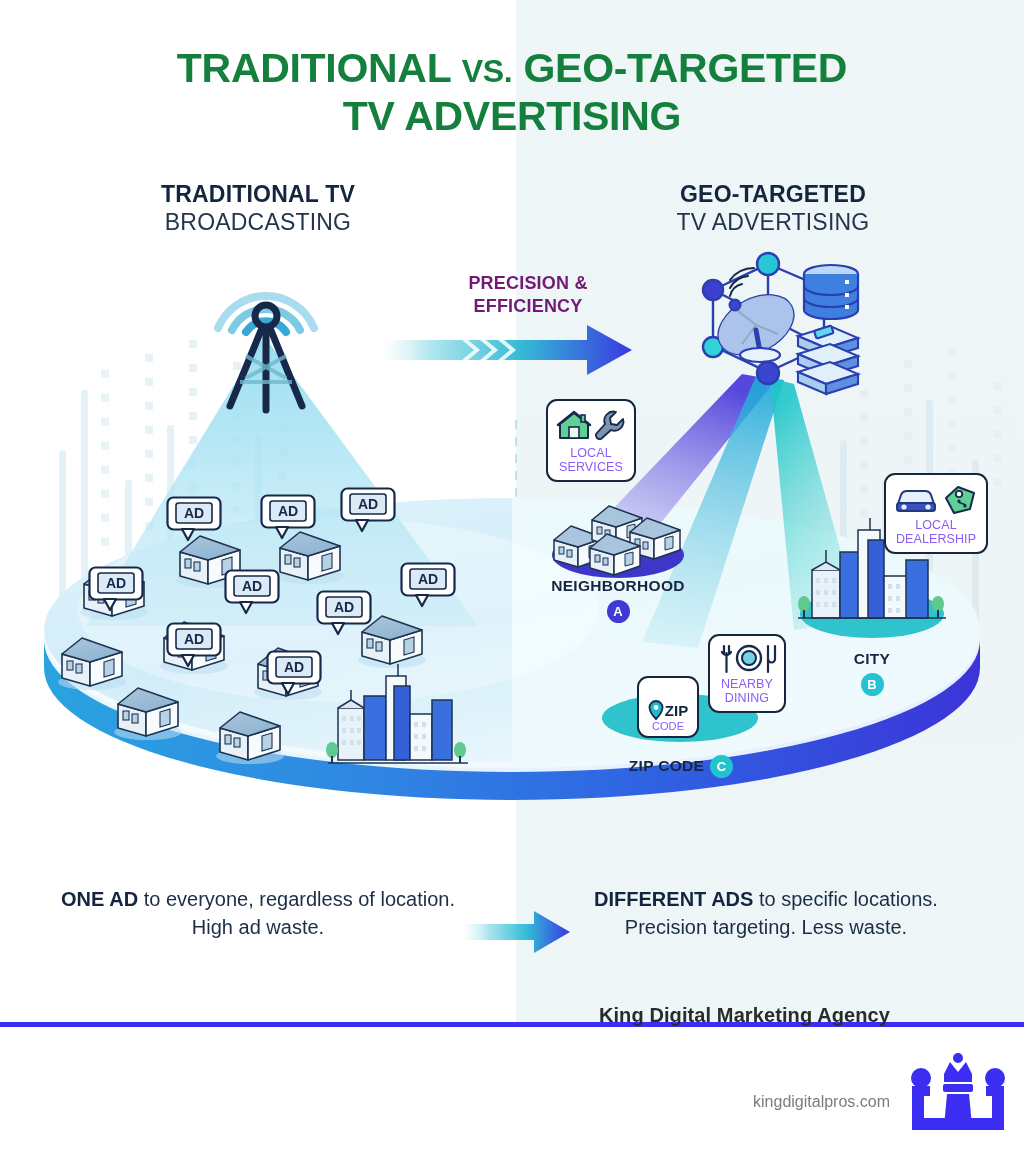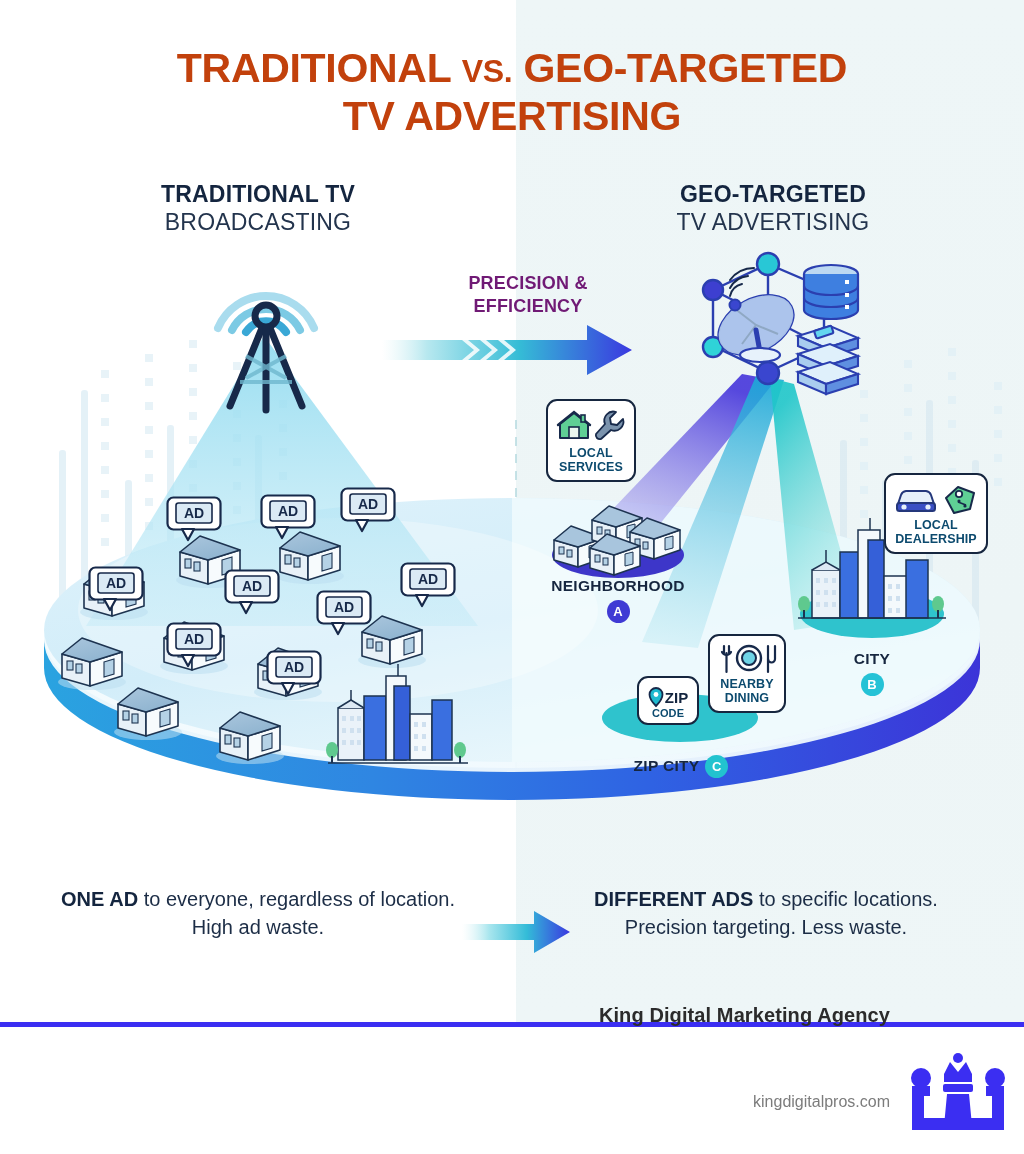--- a/index.html
+++ b/index.html
@@ -22,21 +22,21 @@
   .divider-dash{
     position:absolute; left:515px; top:420px; width:2px; height:355px;
     background:repeating-linear-gradient(#bcdde2 0 9px, transparent 9px 17px);
     opacity:.85;
   }
 
   
   .title{
     position:absolute; left:0; top:44px; width:1024px; text-align:center;
     font-size:41px; font-weight:700; letter-spacing:-.3px; line-height:1.18;
-    color:#c2410c;
+    color:#15803d;
   }
   .title .vs{ font-size:32px; }
   .title .l2{ display:block; }
 
   
   .col-head{ position:absolute; width:420px; text-align:center; line-height:1.22; }
   .col-head .b{ display:block; font-size:23px; font-weight:700; color:#14253f; letter-spacing:.2px;}
   .col-head .n{ display:block; font-size:23px; font-weight:400; color:#23344d; letter-spacing:.2px;}
   #head-left{ left:48px; top:180px; }
   #head-right{ left:563px; top:180px; }
@@ -58,21 +58,21 @@
   }
 
   
   .ad-bubble{ position:absolute; }
 
   
   .callout{
     position:absolute; background:#fff; border:2.5px solid #16263f; border-radius:11px;
     text-align:center; padding:7px 8px 6px;
   }
-  .callout .ctext{ font-size:12.5px; font-weight:700; line-height:1.12; color:#0c4a6e; letter-spacing:.1px; }
+  .callout .ctext{ font-size:12.5px; font-weight:400; line-height:1.12; color:#8b5cf6; letter-spacing:.1px; }
   .callout .tail{
     position:absolute; width:0;height:0;
   }
 
   .place-label{ position:absolute; text-align:center; font-size:15.5px; font-weight:700; color:#16263f; letter-spacing:.3px;}
   .badge{
     display:inline-flex; align-items:center; justify-content:center;
     width:23px;height:23px;border-radius:50%; color:#fff; font-size:13px; font-weight:700;
     margin-top:5px;
   }
@@ -608,21 +608,21 @@
   </svg>
   <div class="place-label" style="left:812px; top:650px; width:120px;">
     <span>CITY</span><br>
     <span class="badge badge-b">B</span>
   </div>
 
   <svg style="position:absolute; left:600px; top:690px;" width="160" height="56" viewBox="0 0 160 56">
     <ellipse cx="80" cy="28" rx="78" ry="24" fill="#2fc3cd"></ellipse>
   </svg>
 
-  <div class="callout" style="left:637px; top:676px; width:62px; padding:9px 6px 4px;">
+  <div class="callout" style="left:637px; top:676px; width:62px; padding:22px 6px 4px;">
     <div style="display:flex; align-items:center; justify-content:center; gap:1px;">
       <svg width="16" height="20" viewBox="0 0 16 20">
         <path d="M8,1 a6.5,6.5 0 0 1 6.5,6.5 C14.5,12.5 8,19 8,19 S1.5,12.5 1.5,7.5 A6.5,6.5 0 0 1 8,1 Z" fill="#1fb9cf" stroke="#17294a" stroke-width="1.8"></path>
         <circle cx="8" cy="7.5" r="2.4" fill="#fff"></circle>
       </svg>
       <span style="font-size:15px;font-weight:700;">ZIP</span>
     </div>
     <div class="ctext" style="font-size:11px;">CODE</div>
     <svg class="tail" style="left:18px; top:44px;" width="22" height="19" viewBox="0 0 22 19">
       <path d="M0,0 L7,18 L16,0 Z" fill="#fff" stroke="#16263f" stroke-width="2.5" stroke-linejoin="round"></path>
@@ -649,21 +649,21 @@
       <span>NEARBY</span><br>
       <span>DINING</span>
     </div>
     <svg class="tail" style="left:10px; top:70px;" width="22" height="20" viewBox="0 0 22 20">
       <path d="M0,0 L4,19 L17,0 Z" fill="#fff" stroke="#16263f" stroke-width="2.5" stroke-linejoin="round"></path>
       <rect x="1" y="-3" width="16" height="4" fill="#fff"></rect>
     </svg>
   </div>
 
   <div class="place-label" style="left:596px; top:755px; width:170px;">
-    <span>ZIP CITY</span><span class="badge badge-c" style="margin:0 0 -6px 6px;">C</span>
+    <span>ZIP CODE</span><span class="badge badge-c" style="margin:0 0 -6px 6px;">C</span>
   </div>
 
   <div class="caption" id="cap-left">
     <b>ONE AD</b><span> to everyone, regardless of location. High ad waste.</span>
   </div>
   <div class="caption" id="cap-right">
     <b>DIFFERENT ADS</b><span> to specific locations. Precision targeting. Less waste.</span>
   </div>
 
   <svg style="position:absolute; left:462px; top:908px;" width="110" height="48" viewBox="0 0 110 48">

